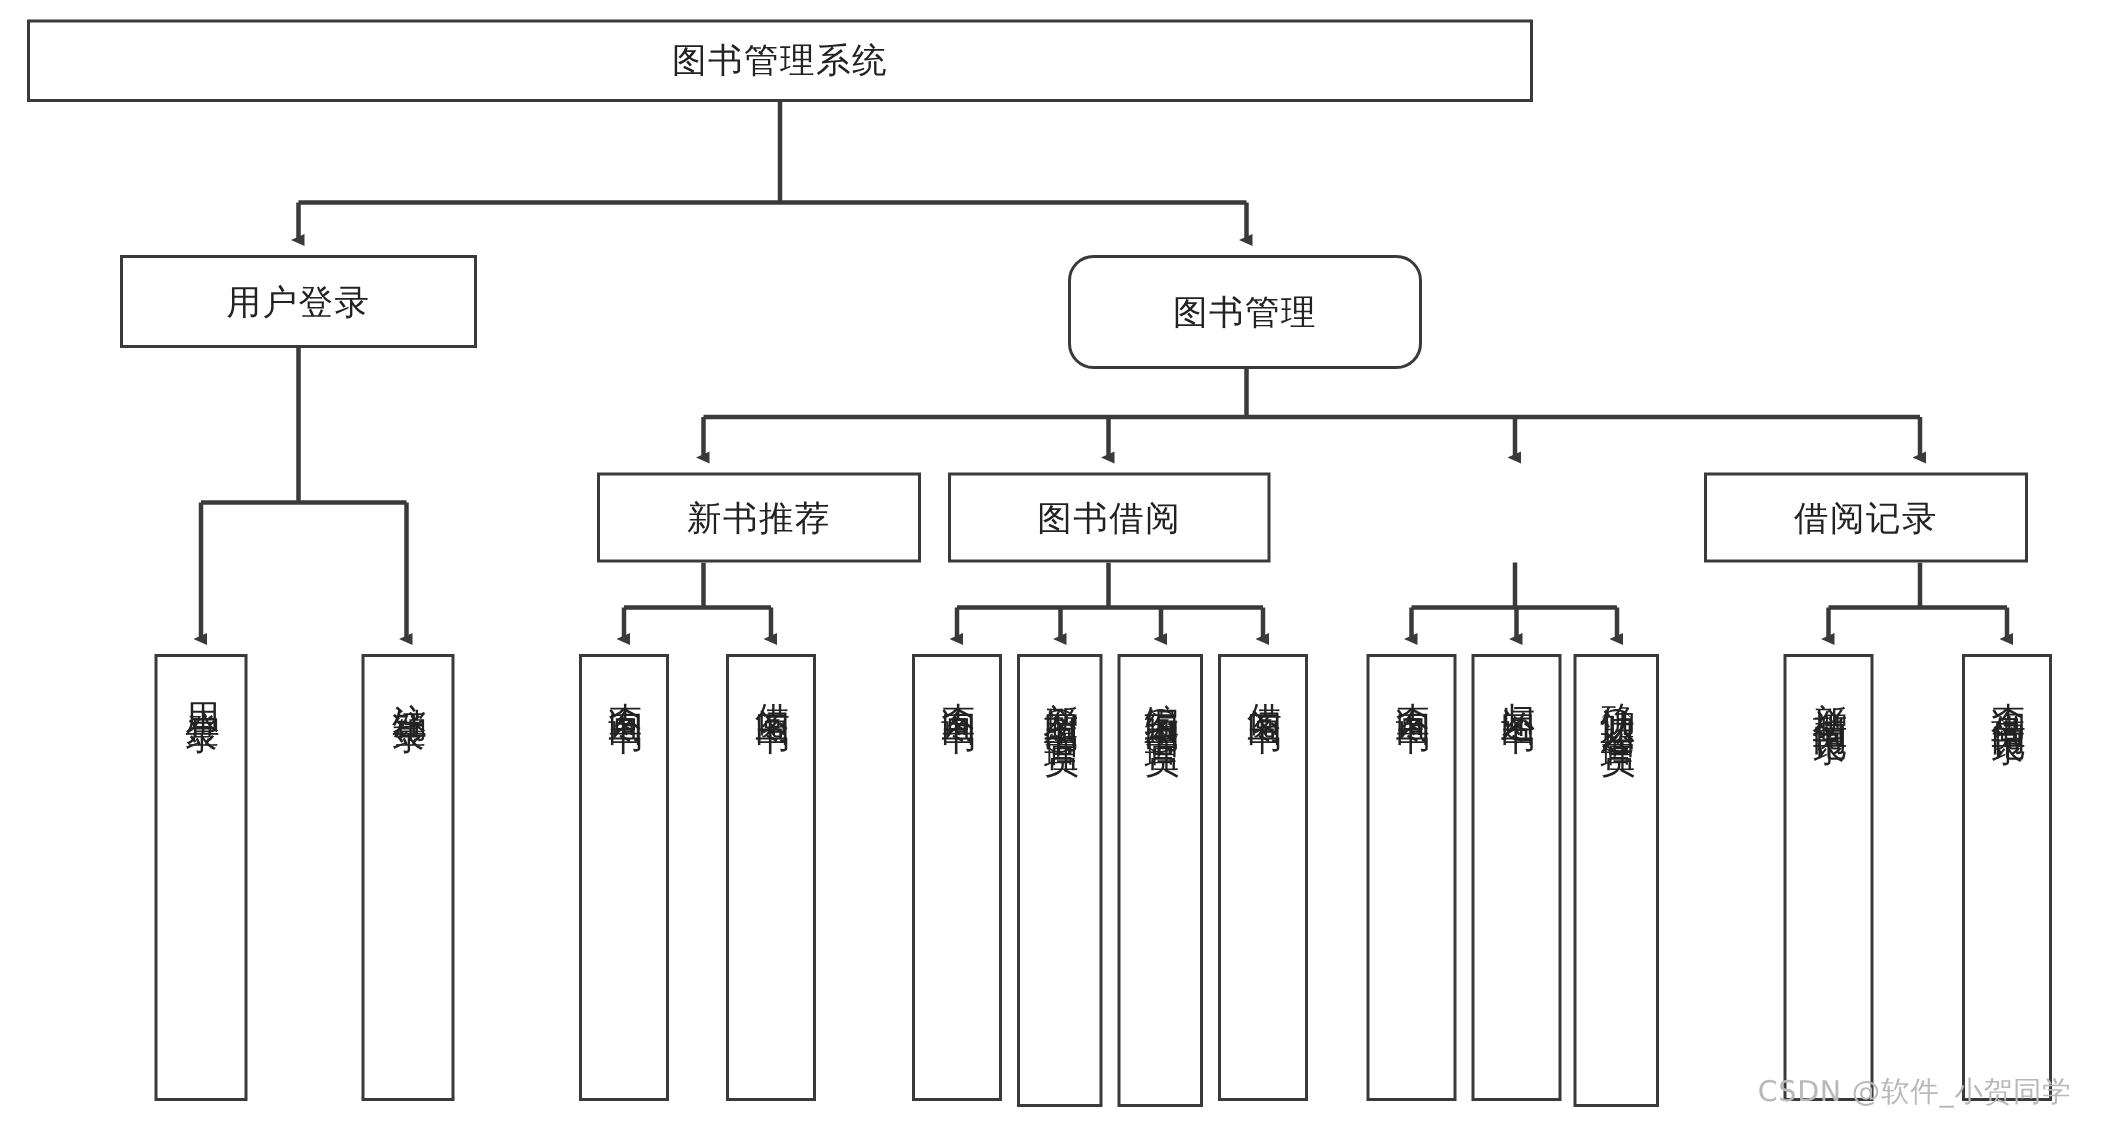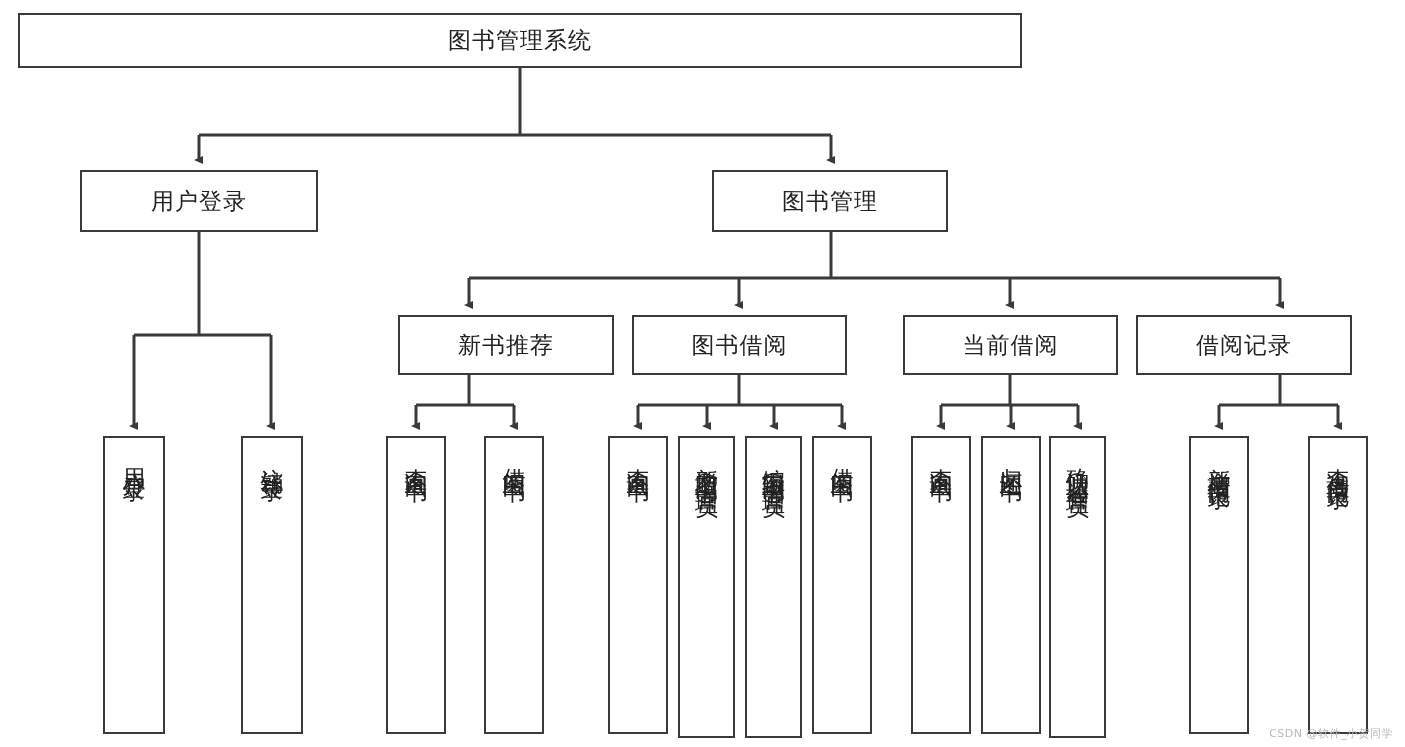--- a/index.html
+++ b/index.html
@@ -47,23 +47,23 @@
   }
   .vtext {
     writing-mode: vertical-rl;
     text-orientation: upright;
     letter-spacing: 4px;
     line-height: 1;
     white-space: nowrap;
   }
   .watermark {
     position: absolute;
-    right: 12px;
+    right: 24px;
     bottom: 6px;
-    font-size: 11px;
+    font-size: 19px;
     color: #b9b9b9;
     white-space: nowrap;
     letter-spacing: 0.5px;
   }
 </style>
 </head>
 <body>
 
 <div id="diagram-root">
 
@@ -117,32 +117,29 @@
     </g>
   </svg>
 
   <div class="node horizontal" style="left:18px; top:13px; width:1004px; height:55px;">
     <span>图书管理系统</span>
   </div>
 
   <div class="node horizontal" style="left:80px; top:170px; width:238px; height:62px;">
     <span>用户登录</span>
   </div>
-  <div class="node horizontal" style="left:712px; top:170px; width:236px; height:62px;">
+  <div class="node horizontal" style="left:712px; top:170px; width:236px; height:76px;border-radius:17px;">
     <span>图书管理</span>
   </div>
 
   <div class="node horizontal" style="left:362px; top:315px; width:216px; height:60px;margin-left:36px;">
     <span>新书推荐</span>
   </div>
   <div class="node horizontal" style="left:632px; top:315px; width:215px; height:60px;font-family:Liberation Serif, serif;">
     <span>图书借阅</span>
-  </div>
-  <div class="node horizontal" style="left:903px; top:315px; width:215px; height:60px;">
-    <span>当前借阅</span>
   </div>
   <div class="node horizontal" style="left:1136px; top:315px; width:216px; height:60px;">
     <span>借阅记录</span>
   </div>
 
   <div class="node vertical" style="left:103px; top:436px; width:62px; height:298px;">
     <span class="vtext">用户登录</span>
   </div>
   <div class="node vertical" style="left:241px; top:436px; width:62px; height:298px;">
     <span class="vtext">注销登录</span>

